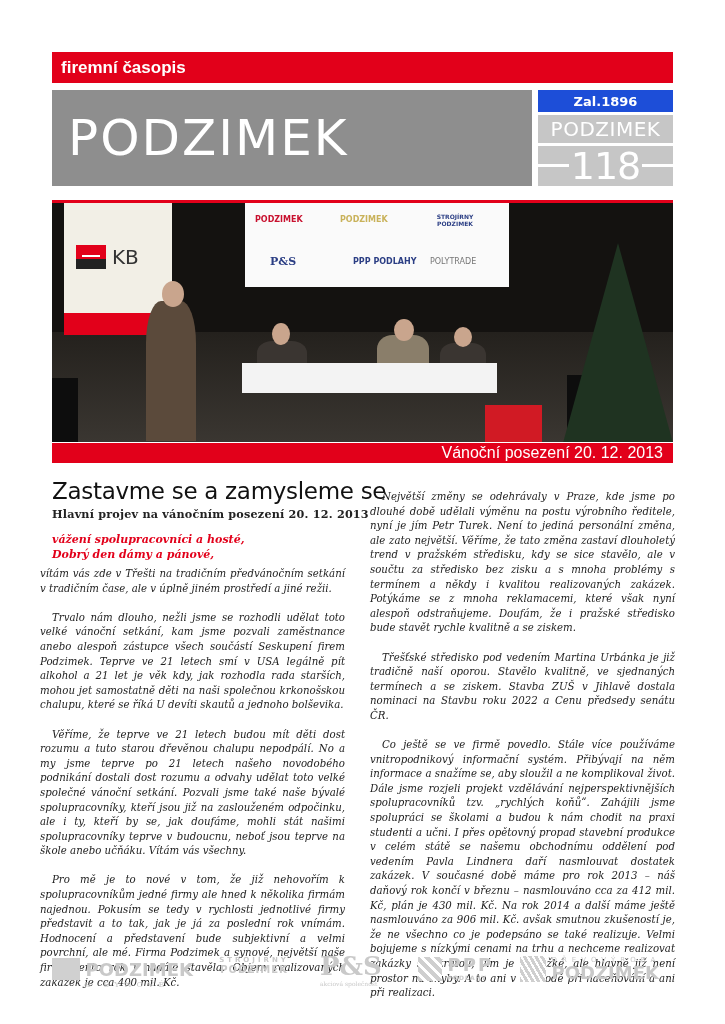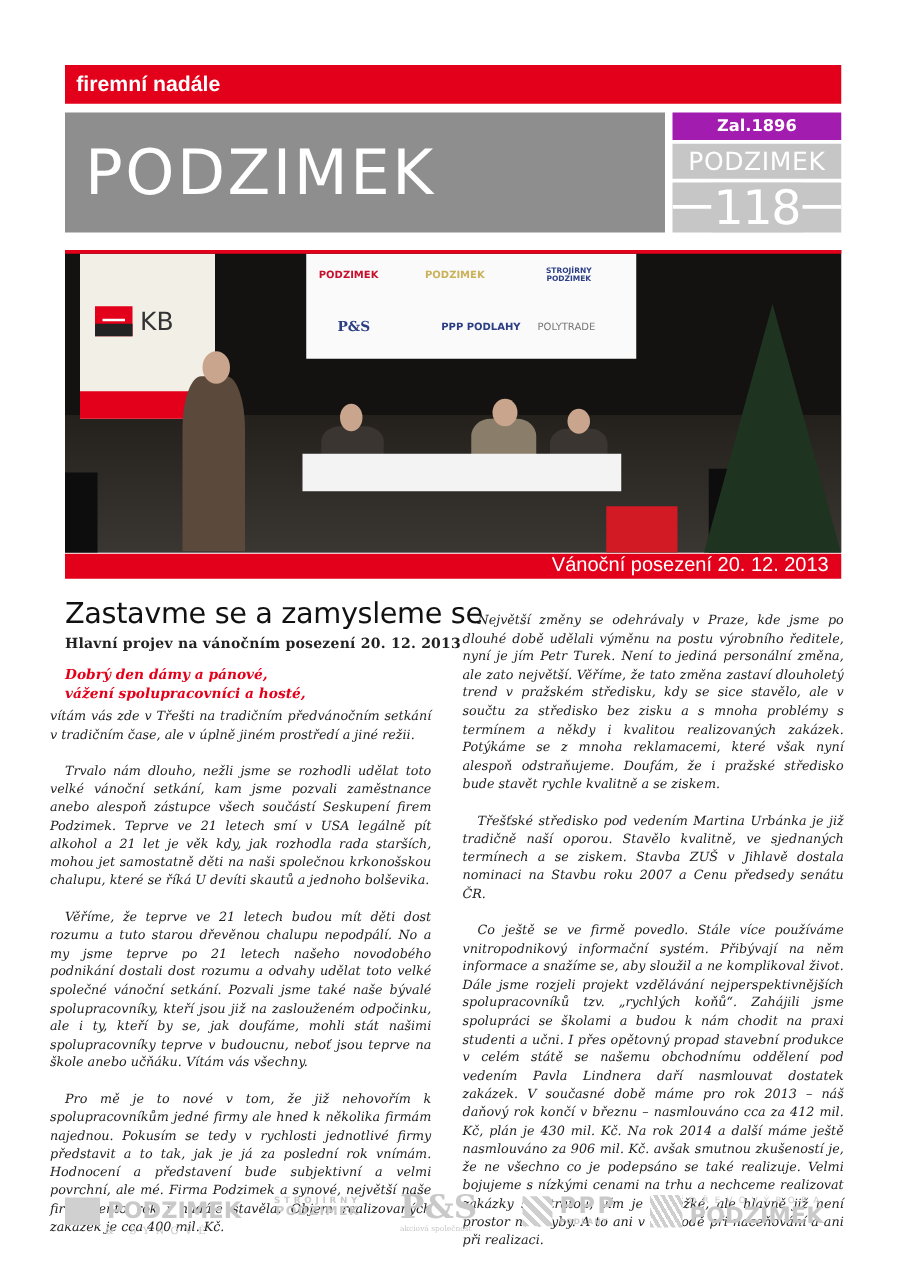--- a/index.html
+++ b/index.html
@@ -18,21 +18,21 @@
     position: absolute; left: 52px; top: 90px; width: 480px; height: 96px;
     background: #8e8e8e; color: #fff;
     font-family: "DejaVu Sans", sans-serif; font-size: 50px; letter-spacing: 2px;
     display: flex; align-items: center; padding-left: 16px; font-weight: normal;
   }
   .badge {
     position: absolute; left: 538px; top: 90px; width: 135px; height: 96px;
     display: flex; flex-direction: column; gap: 3px;
     font-family: "DejaVu Sans", sans-serif; color: #fff;
   }
-  .badge .b1 { background: #a21caf; height: 22px; display: flex; align-items: center; justify-content: center; font-size: 13px; font-weight: bold; }
+  .badge .b1 { background: #1d4ed8; height: 22px; display: flex; align-items: center; justify-content: center; font-size: 13px; font-weight: bold; }
   .badge .b2 { background: #c6c6c6; height: 28px; display: flex; align-items: center; justify-content: center; font-size: 20px; letter-spacing: 0.5px; }
   .badge .b3 { position: relative; background: #c6c6c6; height: 40px; display: flex; justify-content: center; overflow: hidden; }
   .badge .b3 .line { position: absolute; left: 0; right: 0; top: 18px; height: 3px; background: #fff; }
   .badge .b3 span { position: relative; font-size: 38px; line-height: 40px; letter-spacing: -1px; background: #c6c6c6; padding: 0 2px; color: #fff; }
 
   
   .photo-wrap {
     position: absolute; left: 52px; top: 200px; width: 621px; height: 242px;
     border-top: 3px solid #e2001a; background: #141210; overflow: hidden;
   }
@@ -69,21 +69,21 @@
   .col-right { left: 370px; top: 490px; }
 
   
   .footer { position: absolute; left: 52px; top: 950px; width: 621px; height: 50px; }
   .flogo { position: absolute; color: #c9c9c9; font-family: "DejaVu Sans", sans-serif; font-weight: bold; }
 </style>
 </head>
 <body>
 
 <div class="topband">
-  <span>firemní nadále</span>
+  <span>firemní časopis</span>
 </div>
 <div class="masthead">
   <span>PODZIMEK</span>
 </div>
 <div class="badge">
   <div class="b1">Zal.1896</div>
   <div class="b2">PODZIMEK</div>
   <div class="b3">
     <div class="line"></div>
     <span>118</span>
@@ -117,34 +117,34 @@
   <div class="head" style="left:402px;top:124px;width:18px;height:20px;"></div>
   <div class="table"></div>
   <div class="bags"></div>
   <div class="tree"></div>
 </div>
 <div class="caption">Vánoční posezení 20. 12. 2013</div>
 
 <h1 class="headline">Zastavme se a zamysleme se</h1>
 <div class="subhead">Hlavní projev na vánočním posezení 20. 12. 2013</div>
 <div class="greeting">
+  <div>vážení spolupracovníci a hosté,</div>
   <div>Dobrý den dámy a pánové,</div>
-  <div>vážení spolupracovníci a hosté,</div>
 </div>
 
 <div class="col col-left">
   <p>vítám vás zde v Třešti na tradičním předvánočním setkání v tradičním čase, ale v úplně jiném prostředí a jiné režii.</p>
   <p class="indent">Trvalo nám dlouho, nežli jsme se rozhodli udělat toto velké vánoční setkání, kam jsme pozvali zaměstnance anebo alespoň zástupce všech součástí Seskupení firem Podzimek. Teprve ve 21 letech smí v USA legálně pít alkohol a 21 let je věk kdy, jak rozhodla rada starších, mohou jet samostatně děti na naši společnou krkonošskou chalupu, které se říká U devíti skautů a jednoho bolševika.</p>
   <p class="indent">Věříme, že teprve ve 21 letech budou mít děti dost rozumu a tuto starou dřevěnou chalupu nepodpálí. No a my jsme teprve po 21 letech našeho novodobého podnikání dostali dost rozumu a odvahy udělat toto velké společné vánoční setkání. Pozvali jsme také naše bývalé spolupracovníky, kteří jsou již na zaslouženém odpočinku, ale i ty, kteří by se, jak doufáme, mohli stát našimi spolupracovníky teprve v budoucnu, neboť jsou teprve na škole anebo učňáku. Vítám vás všechny.</p>
   <p class="indent">Pro mě je to nové v tom, že již nehovořím k spolupracovníkům jedné firmy ale hned k několika firmám najednou. Pokusím se tedy v rychlosti jednotlivé firmy představit a to tak, jak je já za poslední rok vnímám. Hodnocení a představení bude subjektivní a velmi povrchní, ale mé. Firma Podzimek a synové, největší naše firma tento rok i nadále stavěla. Objem realizovaných zakázek je cca 400 mil. Kč.</p>
 </div>
 
 <div class="col col-right">
   <p class="indent">Největší změny se odehrávaly v Praze, kde jsme po dlouhé době udělali výměnu na postu výrobního ředitele, nyní je jím Petr Turek. Není to jediná personální změna, ale zato největší. Věříme, že tato změna zastaví dlouholetý trend v pražském středisku, kdy se sice stavělo, ale v součtu za středisko bez zisku a s mnoha problémy s termínem a někdy i kvalitou realizovaných zakázek. Potýkáme se z mnoha reklamacemi, které však nyní alespoň odstraňujeme. Doufám, že i pražské středisko bude stavět rychle kvalitně a se ziskem.</p>
-  <p class="indent">Třešťské středisko pod vedením Martina Urbánka je již tradičně naší oporou. Stavělo kvalitně, ve sjednaných termínech a se ziskem. Stavba ZUŠ v Jihlavě dostala nominaci na Stavbu roku 2007 a Cenu předsedy senátu ČR.</p>
+  <p class="indent">Třešťské středisko pod vedením Martina Urbánka je již tradičně naší oporou. Stavělo kvalitně, ve sjednaných termínech a se ziskem. Stavba ZUŠ v Jihlavě dostala nominaci na Stavbu roku 2022 a Cenu předsedy senátu ČR.</p>
   <p class="indent">Co ještě se ve firmě povedlo. Stále více používáme vnitropodnikový informační systém. Přibývají na něm informace a snažíme se, aby sloužil a ne komplikoval život. Dále jsme rozjeli projekt vzdělávání nejperspektivnějších spolupracovníků tzv. „rychlých koňů“. Zahájili jsme spolupráci se školami a budou k nám chodit na praxi studenti a učni. I přes opětovný propad stavební produkce v celém státě se našemu obchodnímu oddělení pod vedením Pavla Lindnera daří nasmlouvat dostatek zakázek. V současné době máme pro rok 2013 – náš daňový rok končí v březnu – nasmlouváno cca za 412 mil. Kč, plán je 430 mil. Kč. Na rok 2014 a další máme ještě nasmlouváno za 906 mil. Kč. avšak smutnou zkušeností je, že ne všechno co je podepsáno se také realizuje. Velmi bojujeme s nízkými cenami na trhu a nechceme realizovat zakázky se ztrátou, vím je to těžké, ale hlavně již není prostor na chyby. A to ani v obchodě při naceňování a ani při realizaci.</p>
 </div>
 
 <div class="footer">
   <div class="flogo" style="left:0;top:8px;">
     <span style="display:inline-block;width:28px;height:22px;background:#d0d0d0;vertical-align:middle;"></span>
     <span style="font-size:18px;vertical-align:middle;">PODZIMEK</span>
     <div style="font-family:'DejaVu Serif',serif;font-weight:normal;font-size:8px;letter-spacing:5px;margin-left:32px;">&amp; SYNOVÉ</div>
   </div>
   <div class="flogo" style="left:162px;top:6px;text-align:center;width:80px;">

